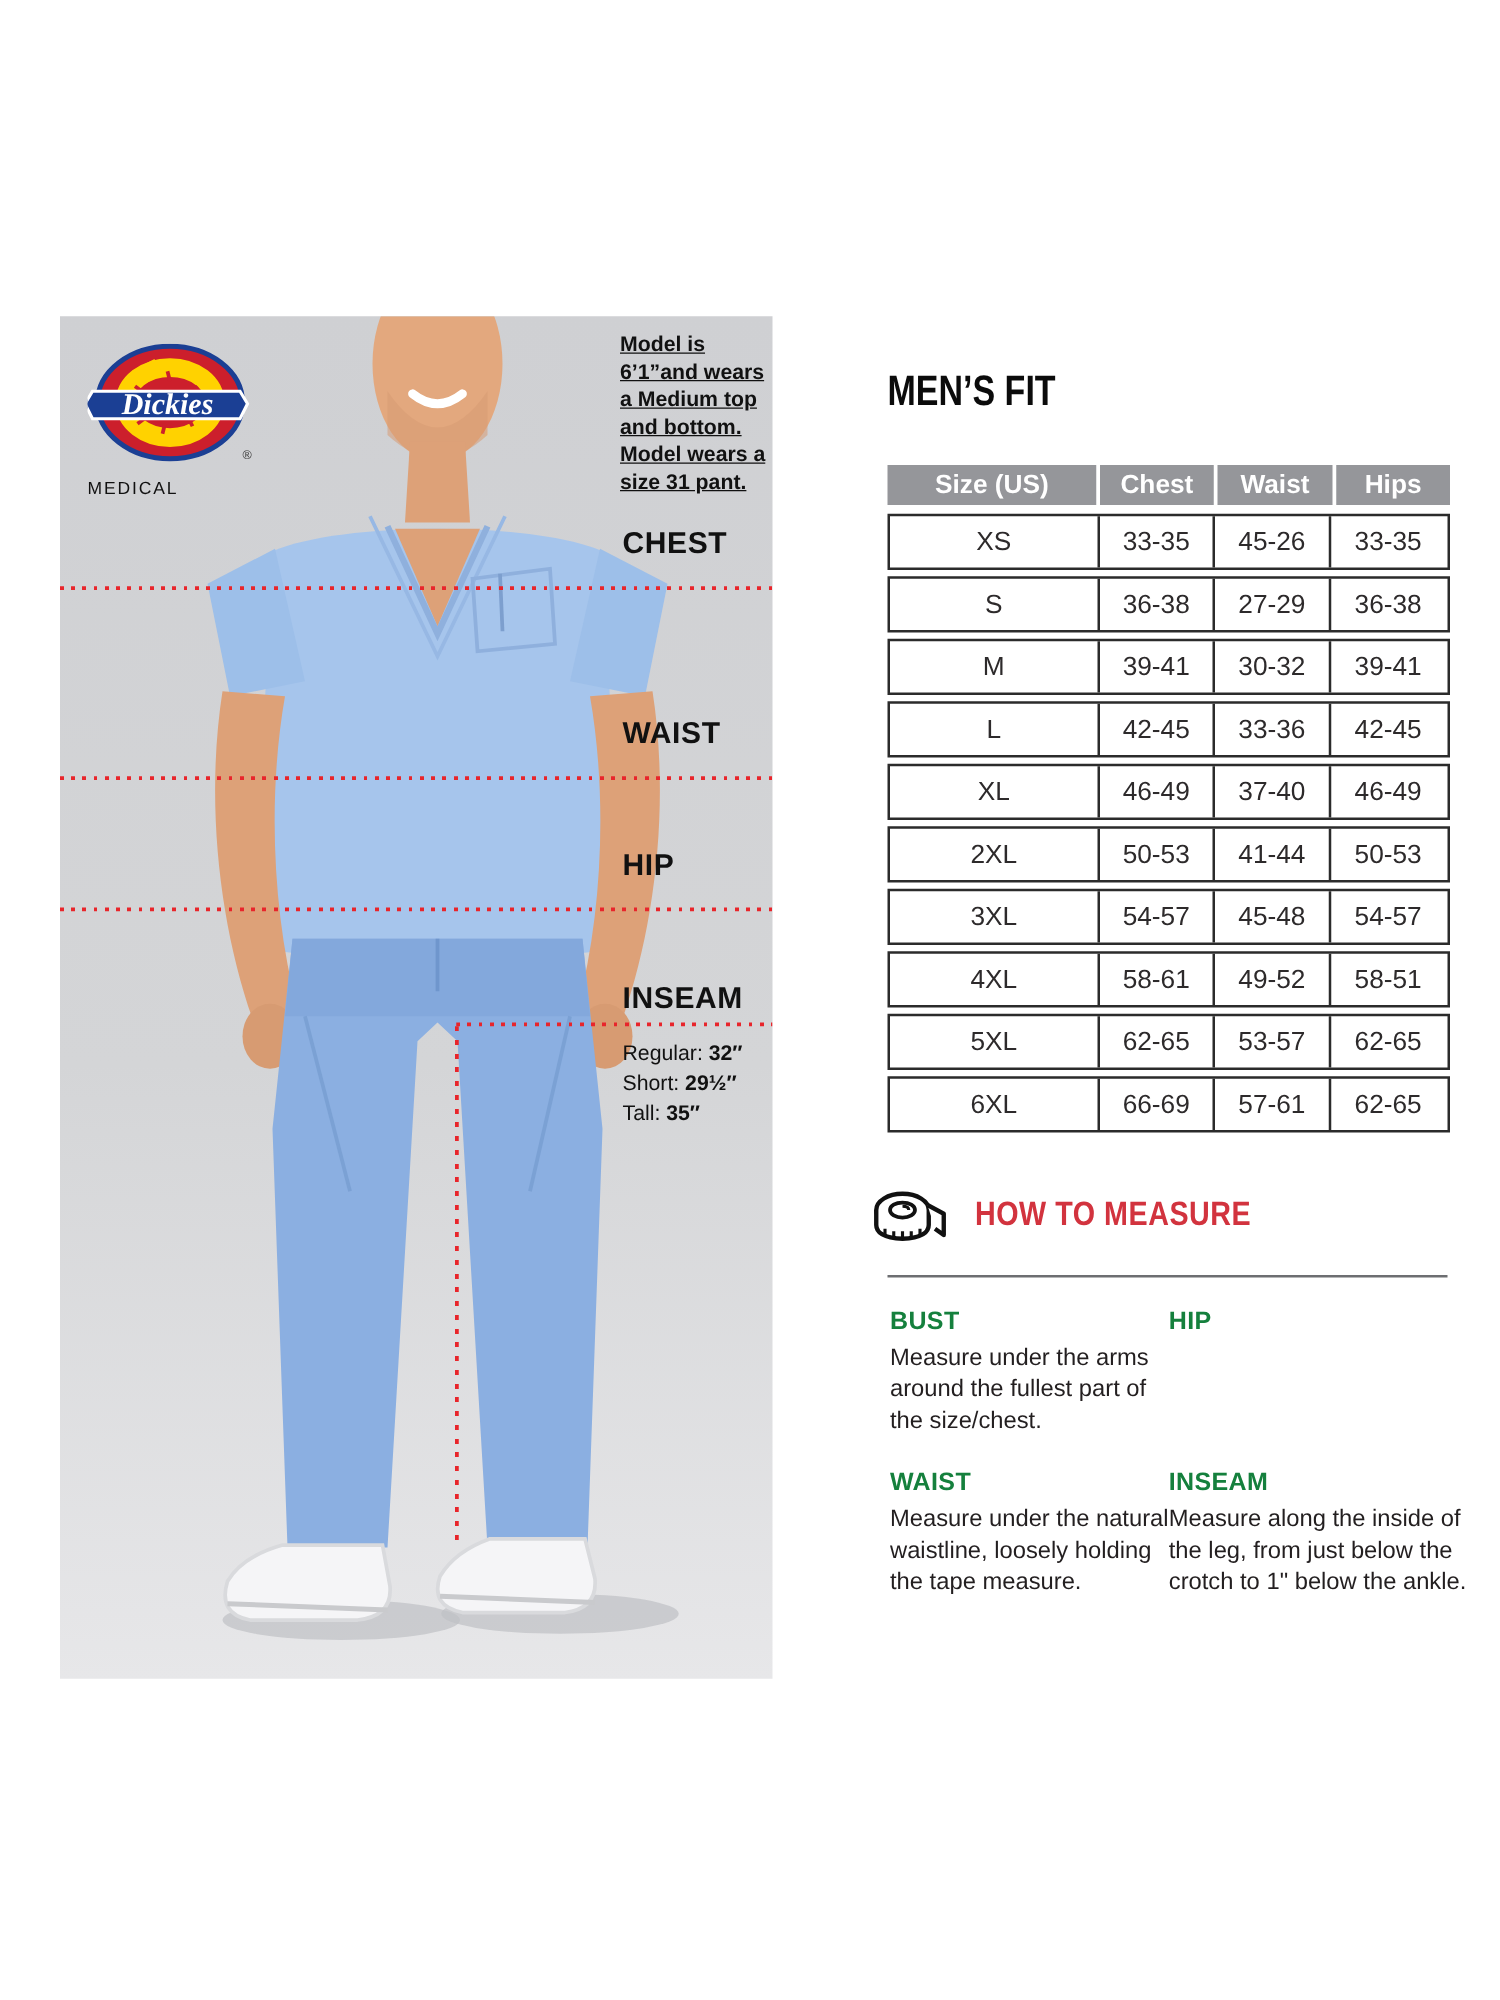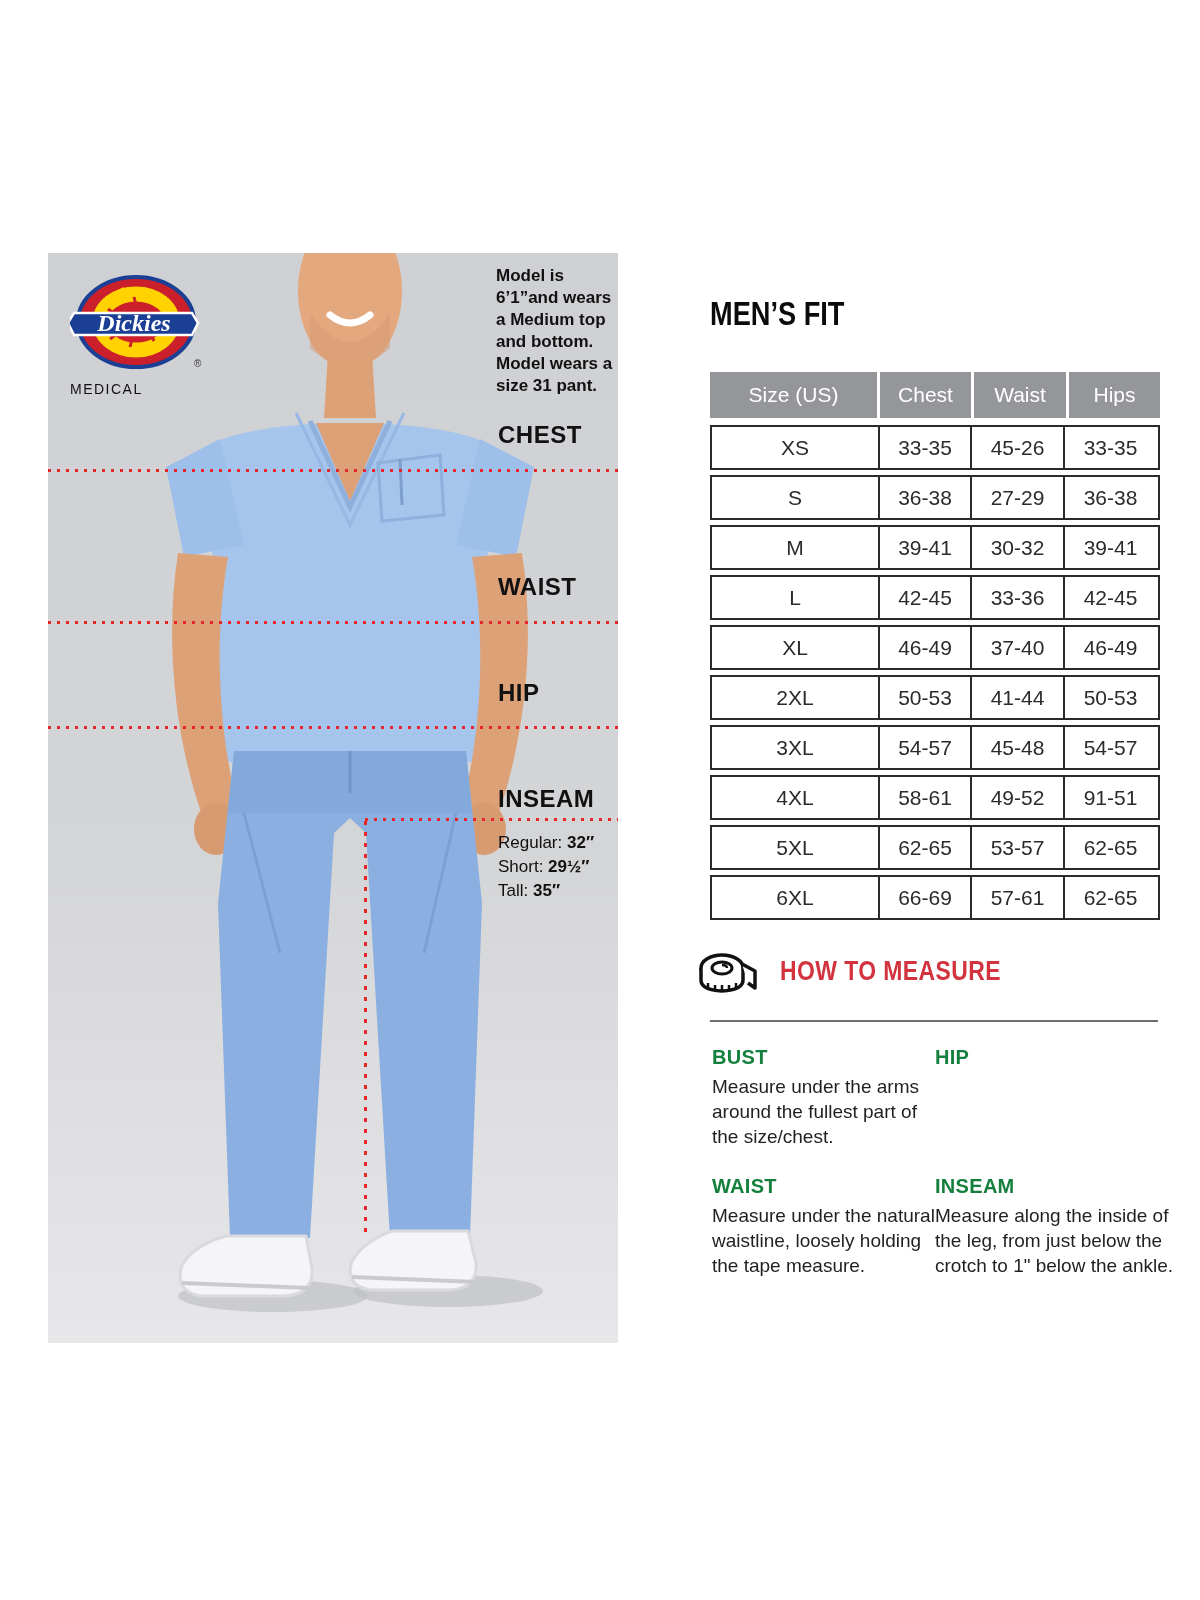--- a/index.html
+++ b/index.html
@@ -11,21 +11,21 @@
   .photo-panel{
     position:absolute;left:48px;top:253px;width:570px;height:1090px;
     background:linear-gradient(180deg,#cfd0d3 0%,#d4d5d7 55%,#e7e7e9 100%);
     overflow:hidden;
   }
   .figure-svg{position:absolute;left:0;top:0;z-index:0;}
   .logo-wrap{position:absolute;left:22px;top:22px;width:132px;z-index:3;text-align:left;}
   .medical-label{font-weight:normal;font-size:14px;letter-spacing:1.5px;color:#111;margin-top:2px;}
   .model-note{
     position:absolute;left:448px;top:12px;width:124px;z-index:3;
-    font-weight:bold;font-size:17px;line-height:22px;color:#111;
+    font-weight:bold;font-size:17px;line-height:22px;color:#111;text-decoration:underline;
   }
   .meas-label{
     position:absolute;left:450px;z-index:3;font-weight:bold;font-size:24px;color:#111;letter-spacing:.5px;
   }
   .lbl-chest{top:168px;} .lbl-waist{top:320px;} .lbl-hip{top:426px;} .lbl-inseam{top:532px;}
   .dotline{
     position:absolute;height:3px;z-index:2;
     background-image:repeating-linear-gradient(90deg,#e8252b 0 3px,transparent 3px 9px);
   }
   .dot-chest{left:0;width:570px;top:216px;}
@@ -38,21 +38,21 @@
   }
   .inseam-details{position:absolute;left:450px;top:578px;z-index:3;font-size:17px;line-height:24px;color:#111;}
   .inseam-line .b{font-weight:bold;}
   
   .fit-title{
     position:absolute;left:710px;top:294px;font-size:34px;font-weight:bold;color:#0b0b0b;
     transform:scaleX(.8);transform-origin:left center;letter-spacing:0;white-space:nowrap;
   }
   .size-table{position:absolute;left:710px;top:372px;width:450px;}
   .thead{
-    display:grid;grid-template-columns:167px 91px 92px 91px;column-gap:3px;height:46px;
+    display:grid;grid-template-columns:167px 91px 92px 91px;column-gap:3px;height:32px;font-weight:bold;
   }
   .thead .th{
     background:#95969a;color:#ffffff;font-size:21px;display:flex;align-items:center;justify-content:center;
   }
   .tbody{margin-top:7px;}
   .tbody .tr{
     display:grid;grid-template-columns:168px 92px 93px 91px;height:45px;
     border:2px solid #2b2b2b;box-sizing:border-box;margin-bottom:5px;background:#fff;
   }
   .tbody .td{
@@ -212,21 +212,21 @@
       <div class="tr">
         <div class="td">3XL</div>
         <div class="td">54-57</div>
         <div class="td">45-48</div>
         <div class="td">54-57</div>
       </div>
       <div class="tr">
         <div class="td">4XL</div>
         <div class="td">58-61</div>
         <div class="td">49-52</div>
-        <div class="td">91-51</div>
+        <div class="td">58-51</div>
       </div>
       <div class="tr">
         <div class="td">5XL</div>
         <div class="td">62-65</div>
         <div class="td">53-57</div>
         <div class="td">62-65</div>
       </div>
       <div class="tr">
         <div class="td">6XL</div>
         <div class="td">66-69</div>

